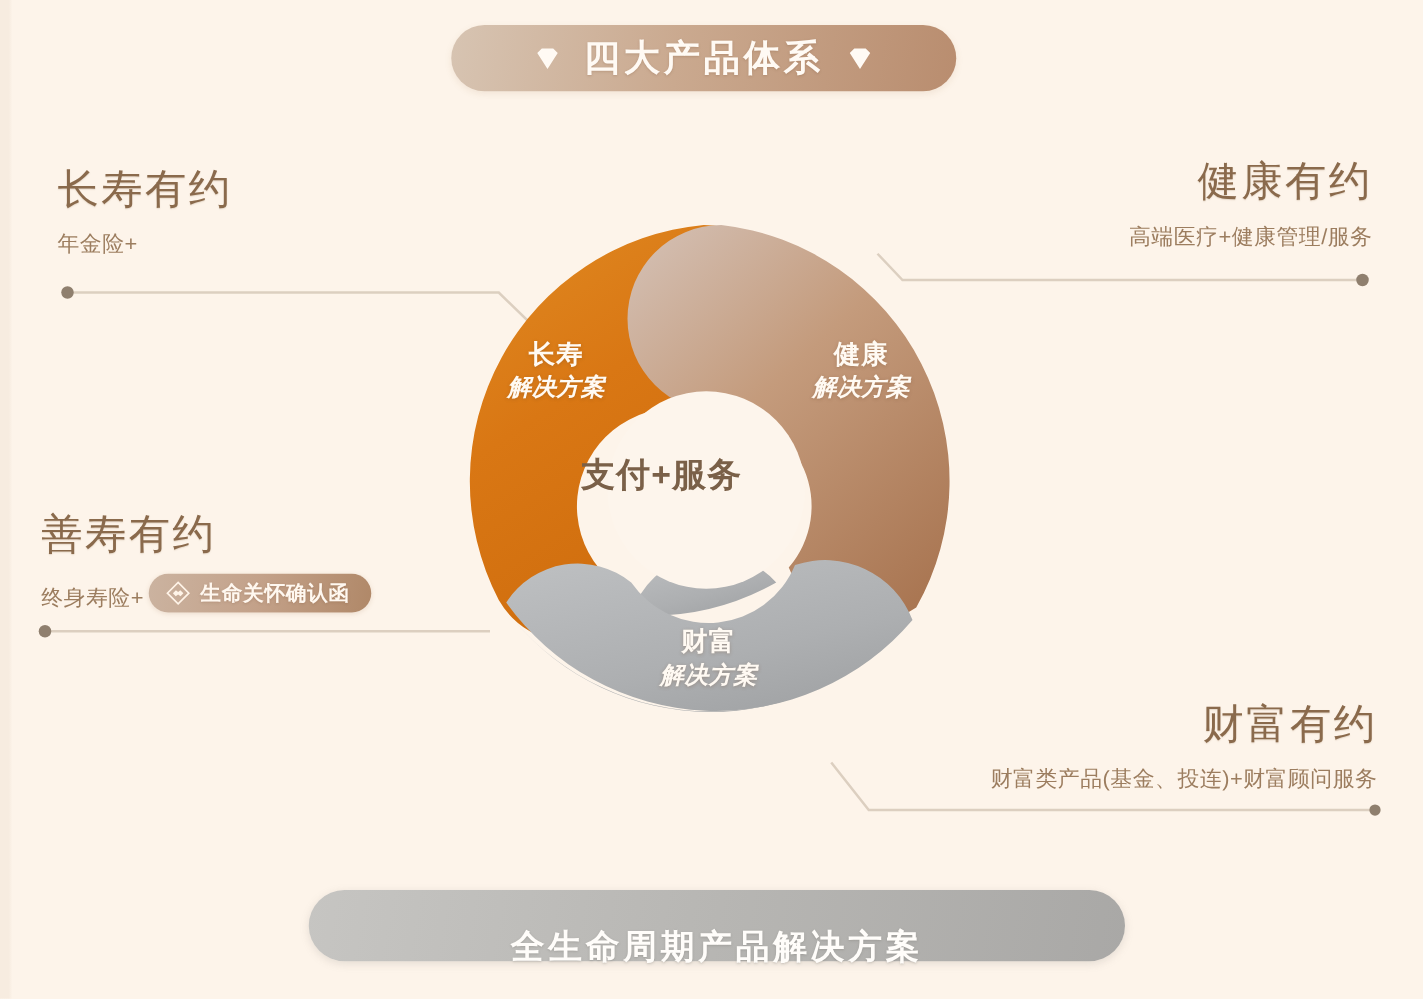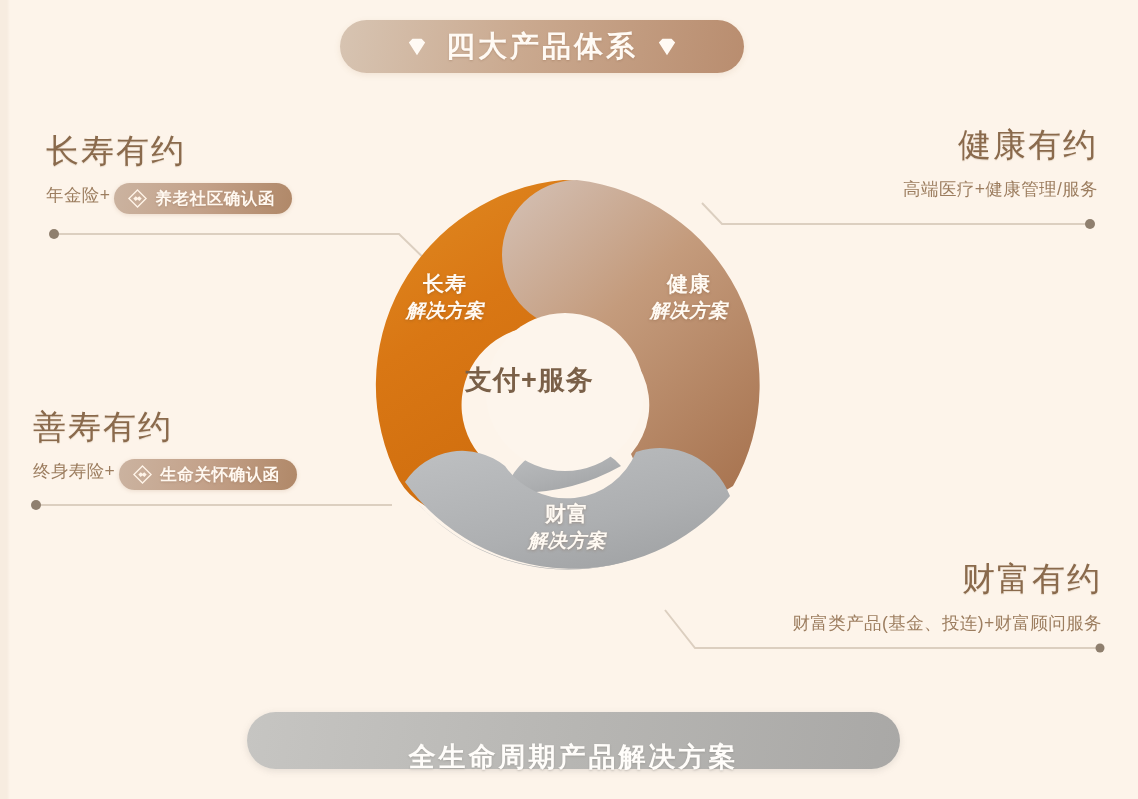--- a/index.html
+++ b/index.html
@@ -17,21 +17,21 @@
     position: relative;
     width: 1138px;
     height: 799px;
     background: linear-gradient(90deg, #f7ece0 0px, #f7ece0 7px, #fdf4ea 10px, #fdf4ea 100%);
     overflow: hidden;
   }
 
   
   #title-badge {
     position: absolute;
-    left: 340px;
+    left: 361px;
     top: 20px;
     width: 404px;
     height: 53px;
     border-radius: 27px;
     background: linear-gradient(100deg, #d7c4b2 0%, #caa98f 45%, #b98d6f 100%);
     display: flex;
     align-items: center;
     justify-content: center;
     gap: 18px;
     box-shadow: 0 2px 6px rgba(160,120,80,0.13);
@@ -95,21 +95,21 @@
     color: #8a6a4c;
     letter-spacing: 2px;
     text-shadow: 0 1px 1px rgba(160,130,100,0.25);
   }
   .side-sub {
     margin-top: 9px;
     font-size: 17.5px;
     color: #9c7d5f;
     letter-spacing: 0.4px;
     display: flex;
-    align-items: flex-start;
+    align-items: flex-end;
   }
   .side-block.right { text-align: right; }
   .side-block.right .side-sub { justify-content: flex-end; }
 
   .tag-pill {
     display: inline-flex;
     align-items: center;
     gap: 7px;
     height: 31px;
     padding: 0 17px 0 13px;
@@ -253,27 +253,20 @@
       <span class="l2">解决方案</span>
     </div>
 
     <div id="center-text">支付+服务</div>
   </div>
 
   <div class="side-block left" id="block-longevity">
     <h2>长寿有约</h2>
     <div class="side-sub">
       <span>年金险+</span>
-      <span class="tag-pill">
-        <svg class="hand-diamond" viewBox="0 0 24 24">
-          <path d="M12 2.2 L21.8 12 L12 21.8 L2.2 12 Z" fill="none" stroke="#fff4e8" stroke-width="1.5"></path>
-          <path d="M7.2 12.1 L10 9.4 L12 11 L14 9.4 L16.8 12.1 L14.2 14.8 L12 13.2 L9.8 14.8 Z" fill="#fff4e8"></path>
-        </svg>
-        <span>养老社区确认函</span>
-      </span>
     </div>
   </div>
 
   <div class="side-block right" id="block-health">
     <h2>健康有约</h2>
     <div class="side-sub">高端医疗+健康管理/服务</div>
   </div>
 
   <div class="side-block left" id="block-kindness">
     <h2>善寿有约</h2>

